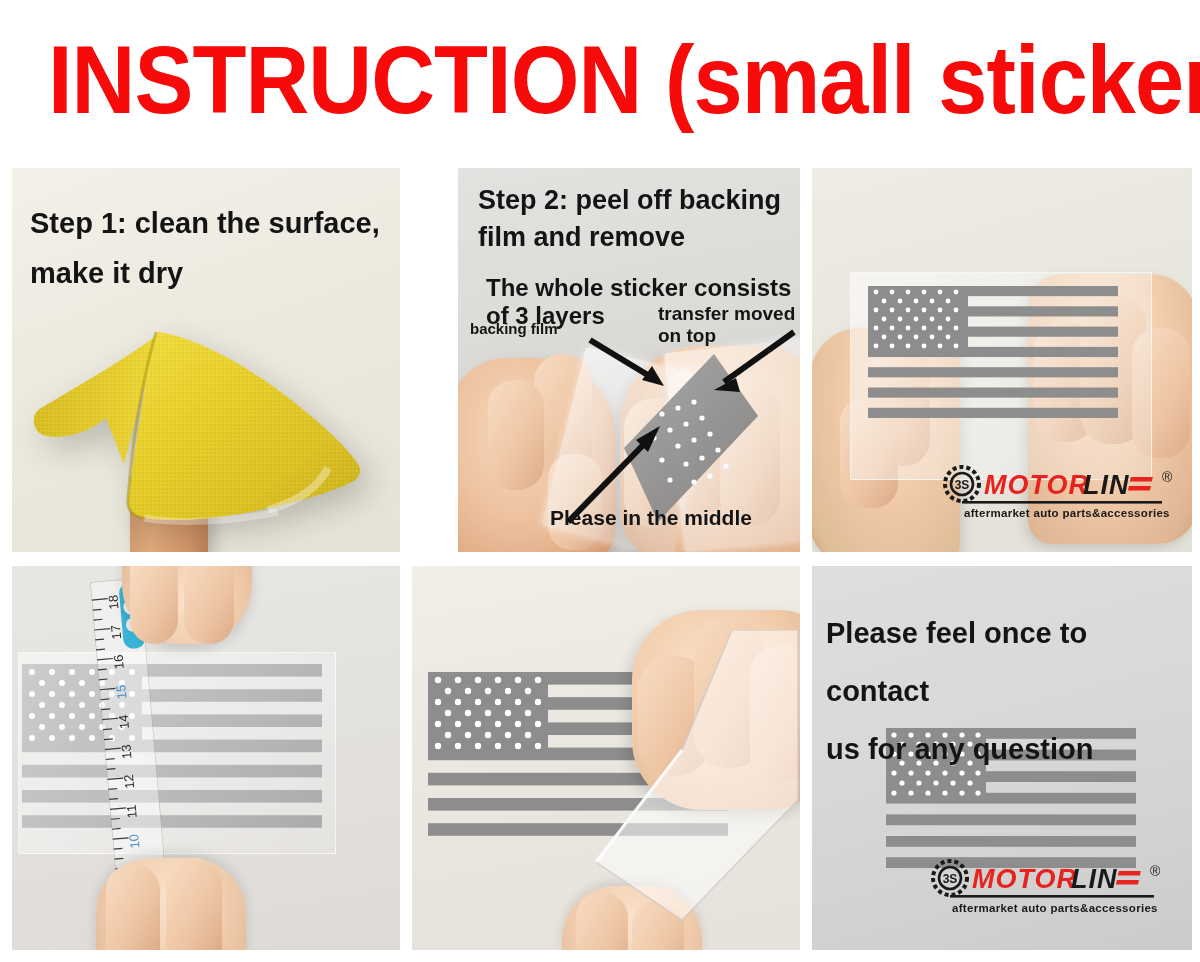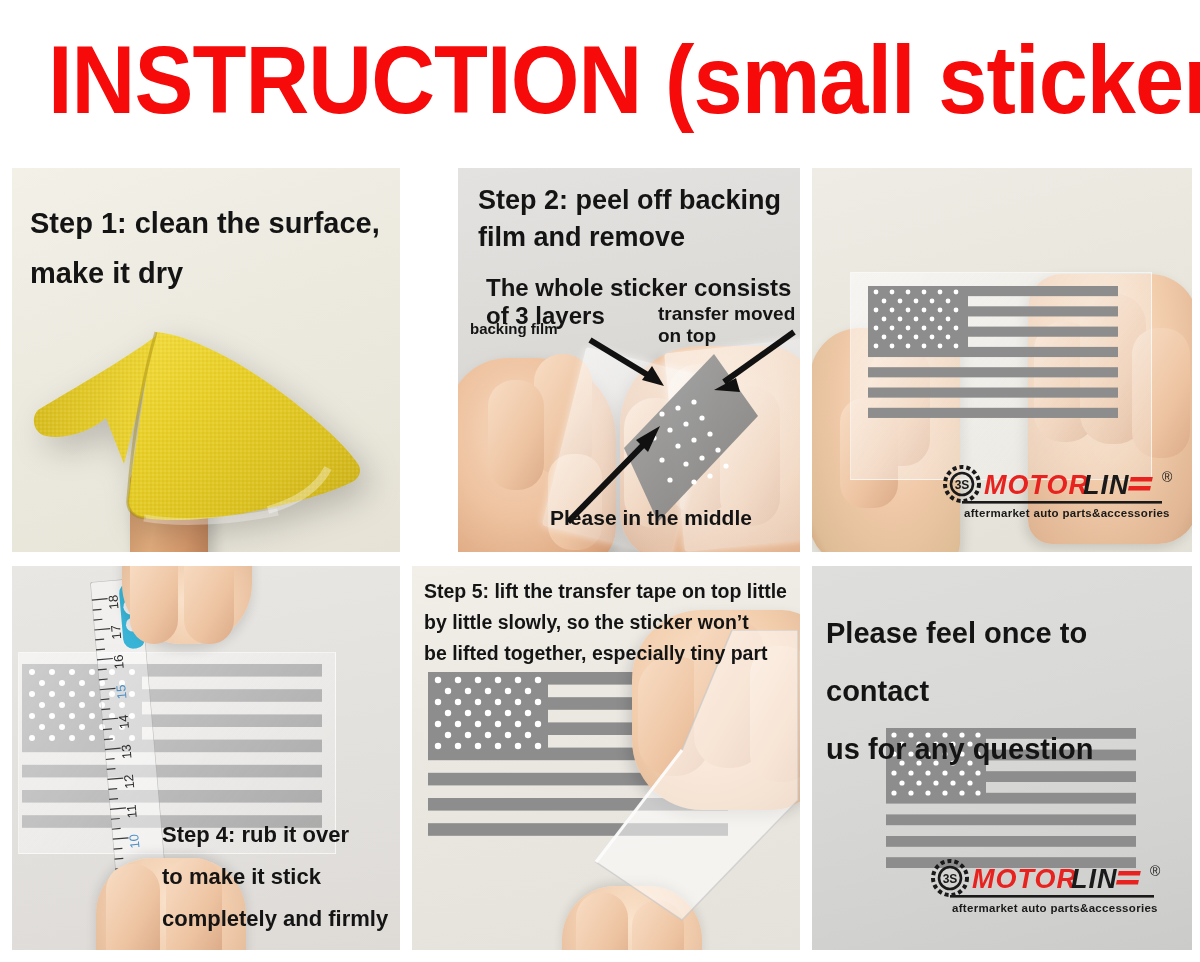--- a/index.html
+++ b/index.html
@@ -485,23 +485,20 @@
 
       <div class="hand hand-t4">
         <div class="finger" style="left:8px;top:26px;width:48px;height:84px;border-radius:0 0 24px 24px;"></div>
         <div class="finger" style="left:62px;top:18px;width:50px;height:92px;border-radius:0 0 24px 24px;"></div>
       </div>
       <div class="hand hand-b4">
         <div class="finger" style="left:10px;top:6px;width:54px;height:90px;border-radius:26px 26px 0 0;"></div>
         <div class="finger" style="left:70px;top:0px;width:56px;height:96px;border-radius:26px 26px 0 0;"></div>
       </div>
 
-      <div class="cap">Step 4: rub it over
- to make it stick
-completely and firmly</div>
     </div>
 
     <div class="panel p5">
       <div class="flagwrap" style="left:16px;top:106px;">
         <svg width="300" height="164" viewBox="0 0 300 164">
           <g>
             <rect x="0" y="0" width="300" height="12.6" fill="#8d8d8d"></rect>
             <rect x="0" y="25.2" width="300" height="12.6" fill="#8d8d8d"></rect>
             <rect x="0" y="50.4" width="300" height="12.6" fill="#8d8d8d"></rect>
             <rect x="0" y="75.6" width="300" height="12.6" fill="#8d8d8d"></rect>
@@ -562,23 +559,20 @@
       <div class="hand hand-r5">
         <div class="finger" style="left:6px;top:46px;width:72px;height:120px;border-radius:34px;"></div>
         <div class="finger" style="left:62px;top:8px;width:70px;height:150px;border-radius:32px;"></div>
         <div class="finger" style="left:118px;top:36px;width:62px;height:136px;border-radius:28px;"></div>
       </div>
       <div class="hand hand-b5">
         <div class="finger" style="left:14px;top:6px;width:52px;height:90px;border-radius:26px 26px 0 0;"></div>
         <div class="finger" style="left:70px;top:14px;width:52px;height:86px;border-radius:26px 26px 0 0;"></div>
       </div>
 
-      <div class="cap">Step 5: lift the transfer tape on top little
-  by little slowly, so the sticker won’t
-be lifted together, especially tiny part</div>
     </div>
 
     <div class="panel p6">
       <div class="cap">Please feel once to contact
 us  for any question</div>
 
       <div class="flagwrap" style="left:74px;top:162px;">
         <svg width="250" height="140" viewBox="0 0 250 140">
           <g>
             <rect x="0" y="0" width="250" height="10.8" fill="#8d8d8d"></rect>

